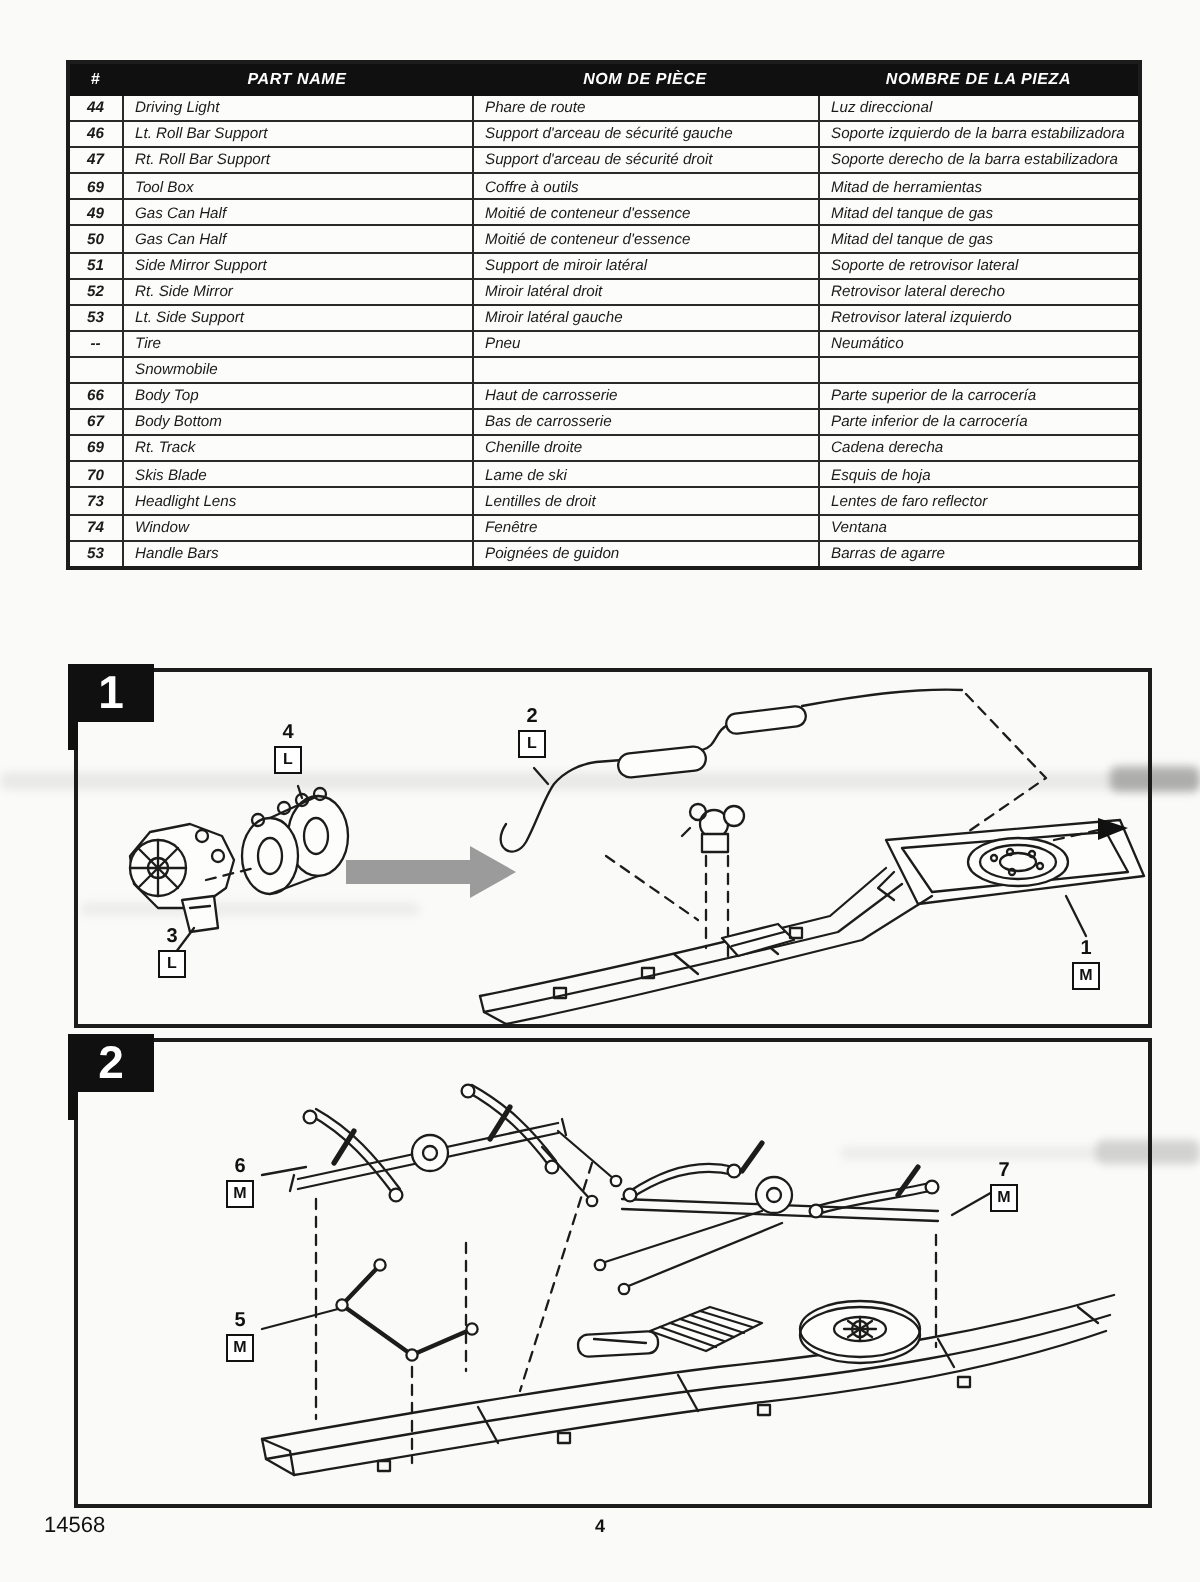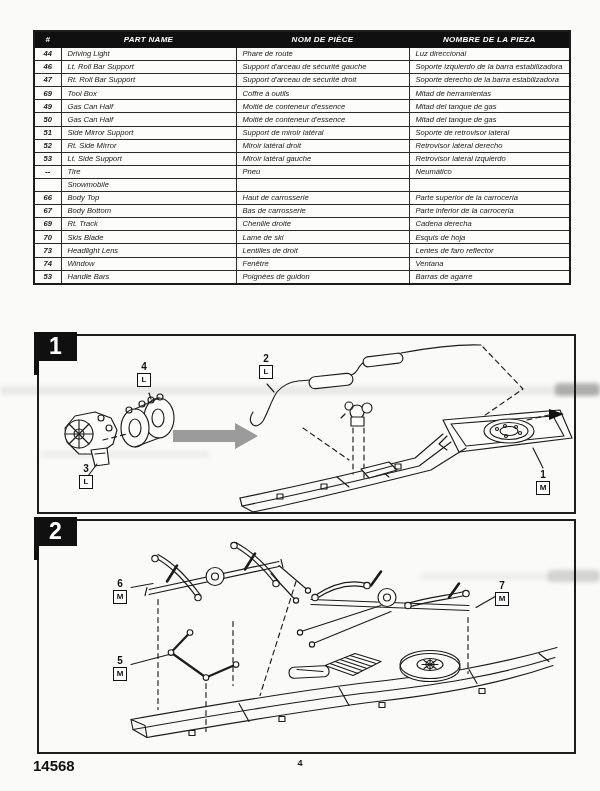--- a/index.html
+++ b/index.html
@@ -56,21 +56,21 @@
   .co-letter{width:12px;height:12px;border:1.2px solid #111;background:#fff;
     font-weight:bold;font-size:8px;line-height:12px;text-align:center;color:#111;}
 
   
   .art{stroke:var(--line);stroke-width:1.15;fill:none;stroke-linecap:round;stroke-linejoin:round;}
   .art .thick{stroke-width:2.6;}
   .art .dash{stroke-dasharray:5 4;}
   .art .fillw{fill:#fdfdfb;}
 
   
-  .kit-number{position:absolute;left:33px;top:757px;font-weight:bold;font-size:15px;}
+  .kit-number{position:absolute;left:22px;top:757px;font-weight:normal;font-size:11px;}
   .page-number{position:absolute;left:0;width:600px;top:758px;text-align:center;
     font-weight:bold;font-size:9px;}
 </style>
 </head>
 <body>
 
 <div class="page">
 
   <div class="smudge s1"></div>
   <div class="smudge s2"></div>

